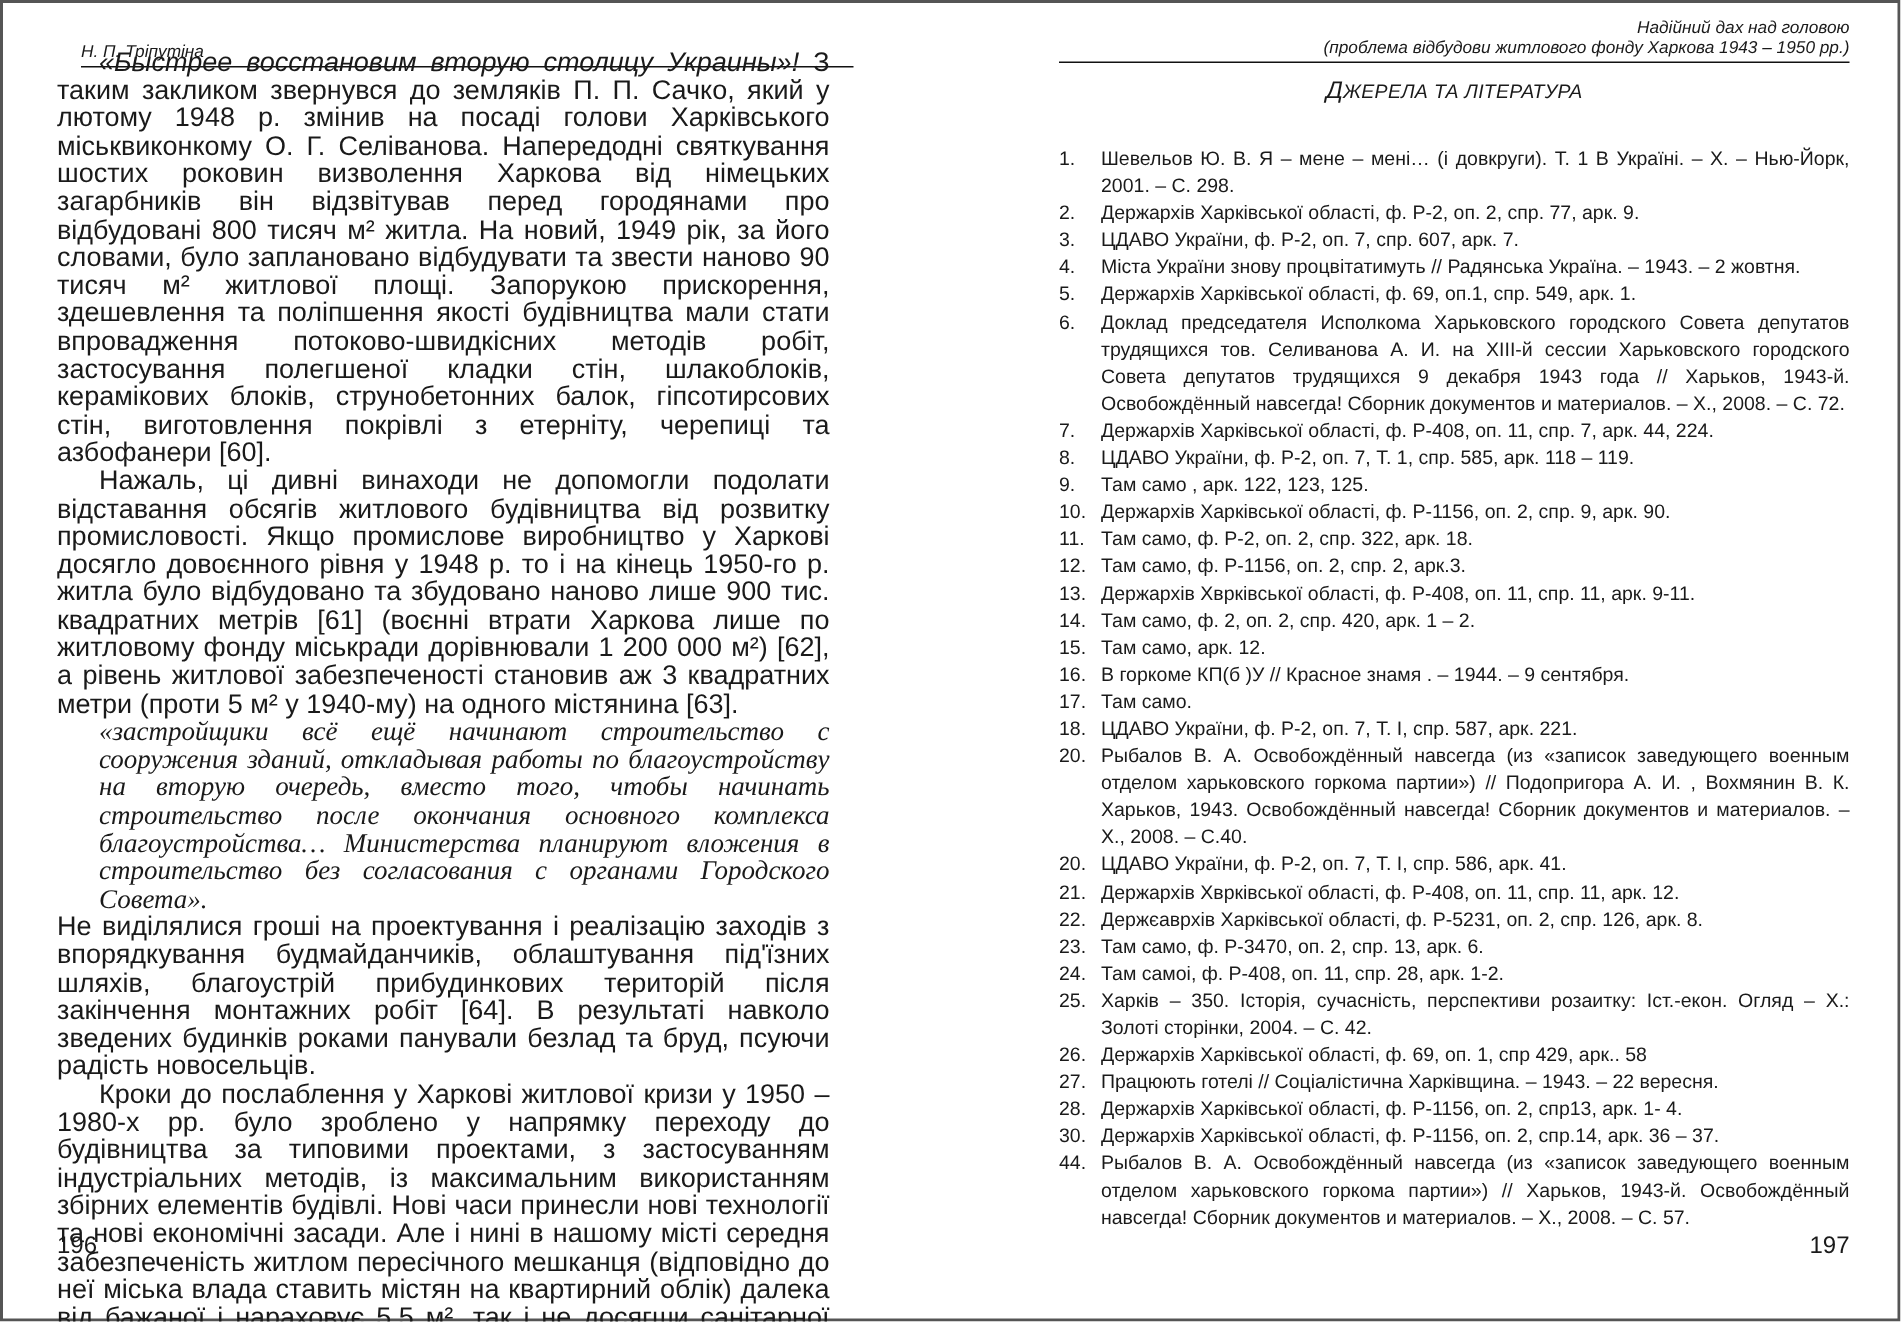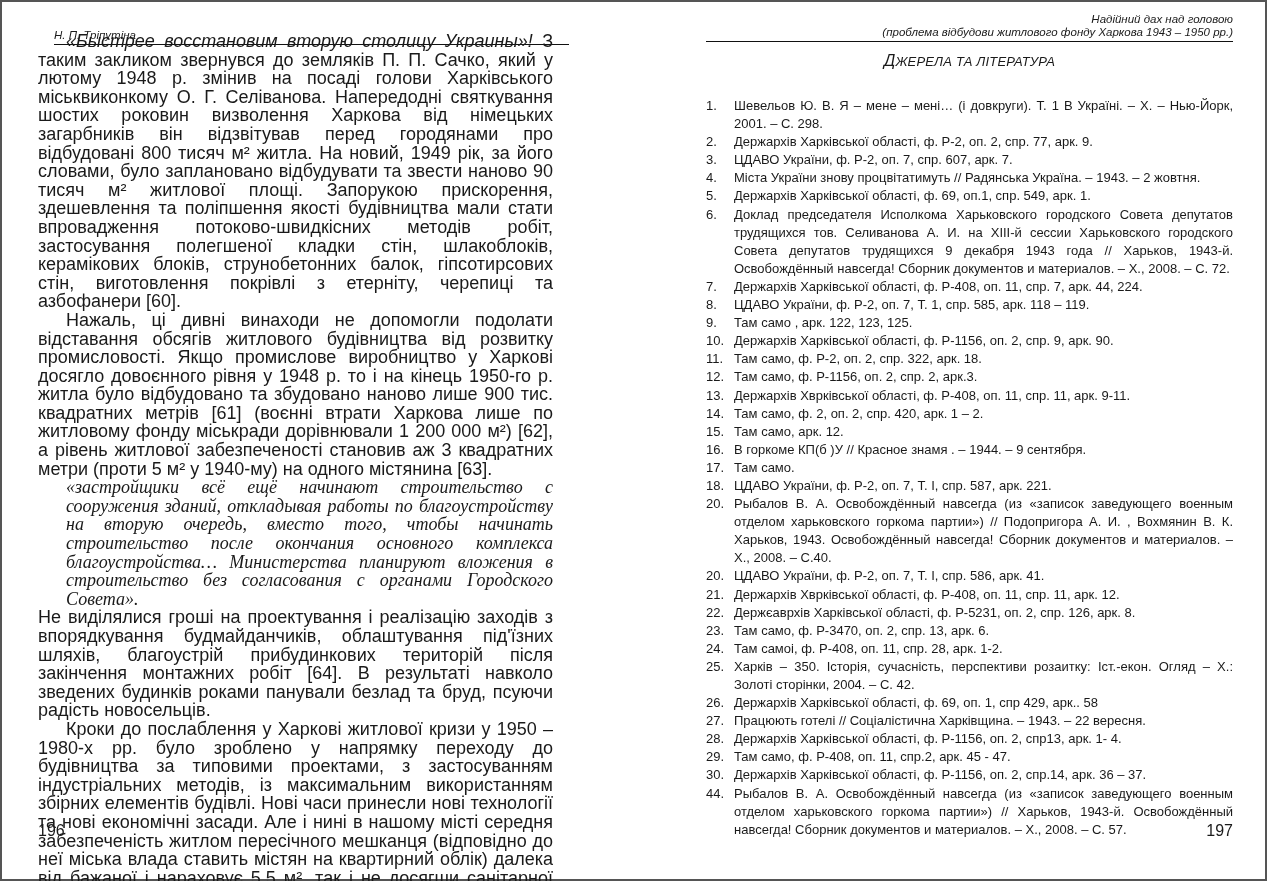--- a/index.html
+++ b/index.html
@@ -187,24 +187,20 @@
         </li>
         <li>
           <span class="num">27.</span>
           <span class="txt">Працюють готелі // Соціалістична Харківщина. – 1943. – 22 вересня.</span>
         </li>
         <li>
           <span class="num">28.</span>
           <span class="txt">Держархів Харківської області, ф. Р-1156, оп. 2, спр13, арк. 1- 4.</span>
         </li>
         <li>
-          <span class="num">29.</span>
-          <span class="txt">Там само, ф. Р-408, оп. 11, спр.2, арк. 45 - 47.</span>
-        </li>
-        <li>
           <span class="num">30.</span>
           <span class="txt">Держархів Харківської області, ф. Р-1156, оп. 2, спр.14, арк. 36 – 37.</span>
         </li>
         <li>
           <span class="num">44.</span>
           <span class="txt">Рыбалов В. А. Освобождённый навсегда (из «записок заведующего военным отделом харьковского горкома партии») // Харьков, 1943-й. Освобождённый навсегда! Сборник документов и материалов. – Х., 2008. – С. 57.</span>
         </li>
       </ol>
 
     <div class="page-num">197</div>

